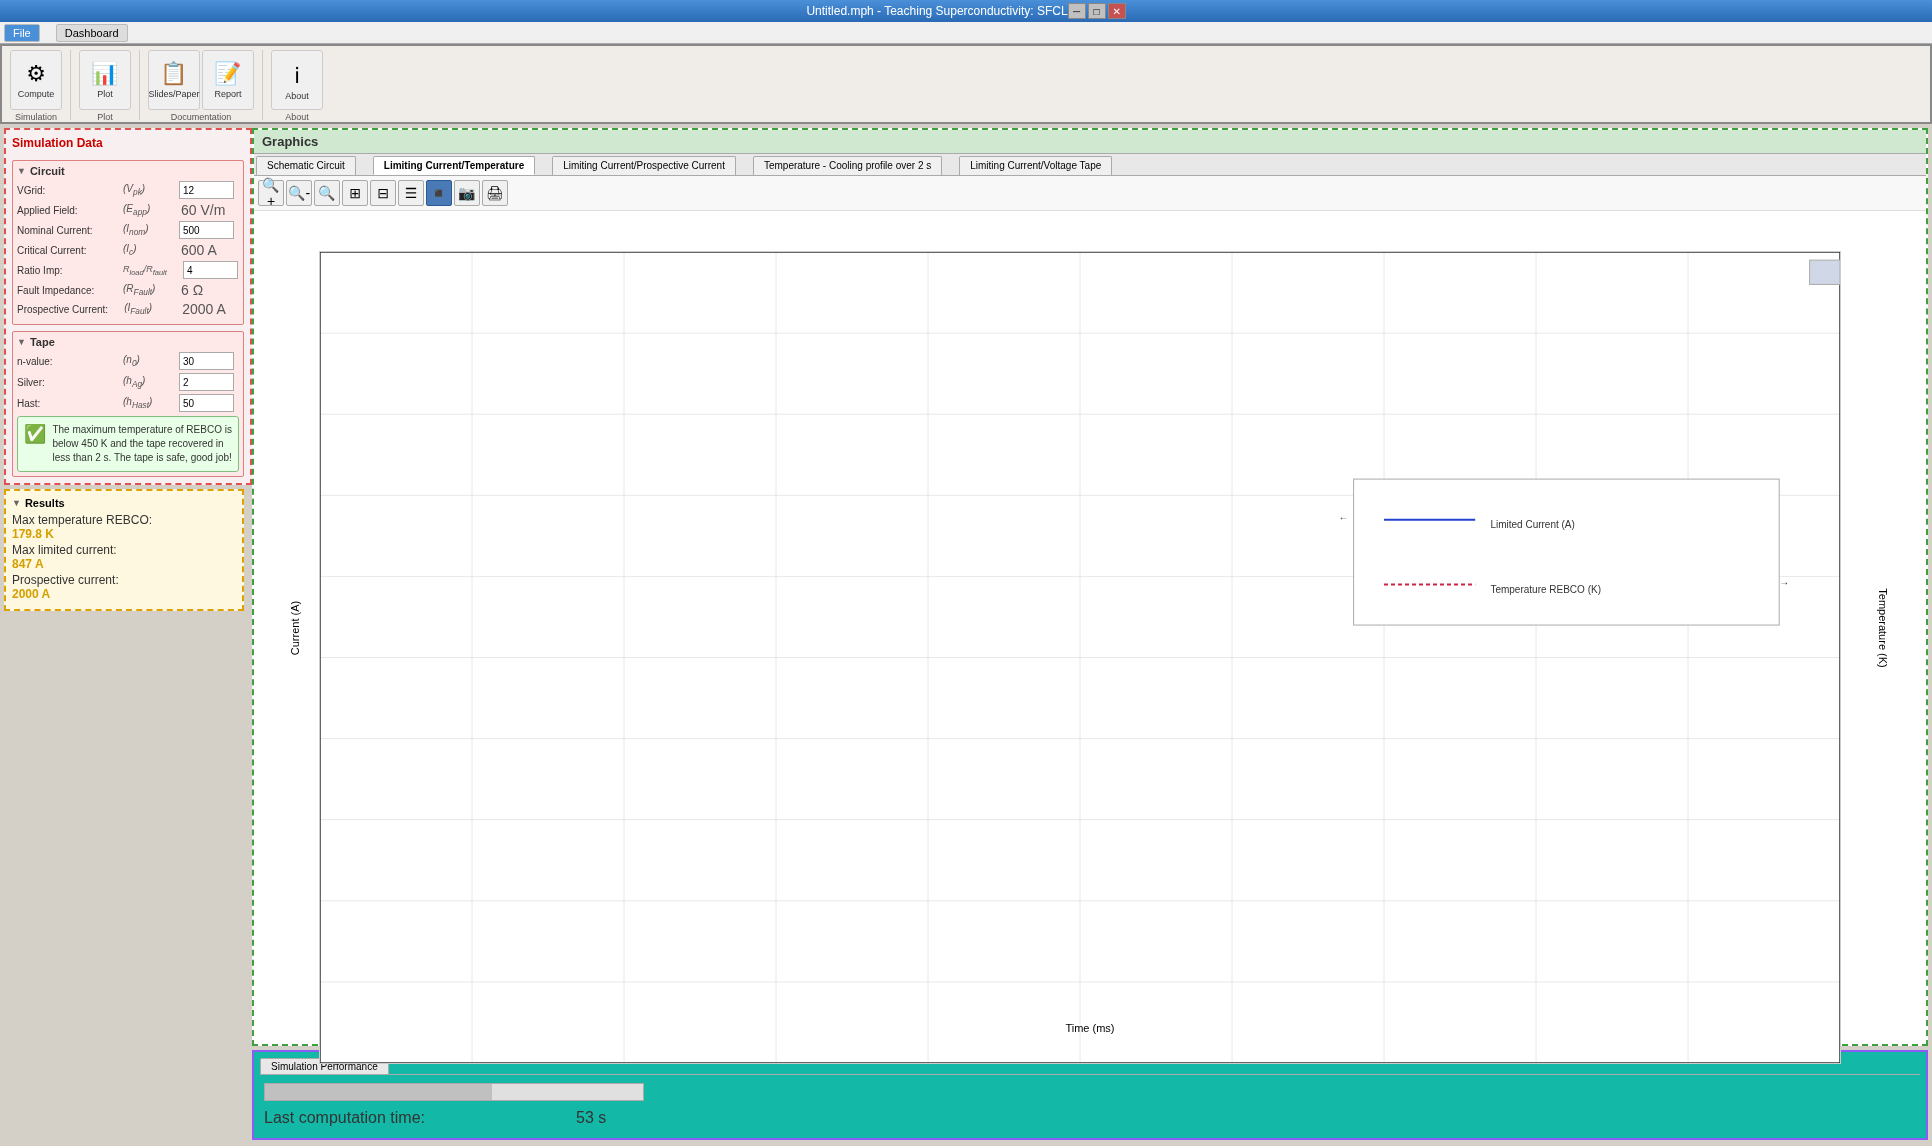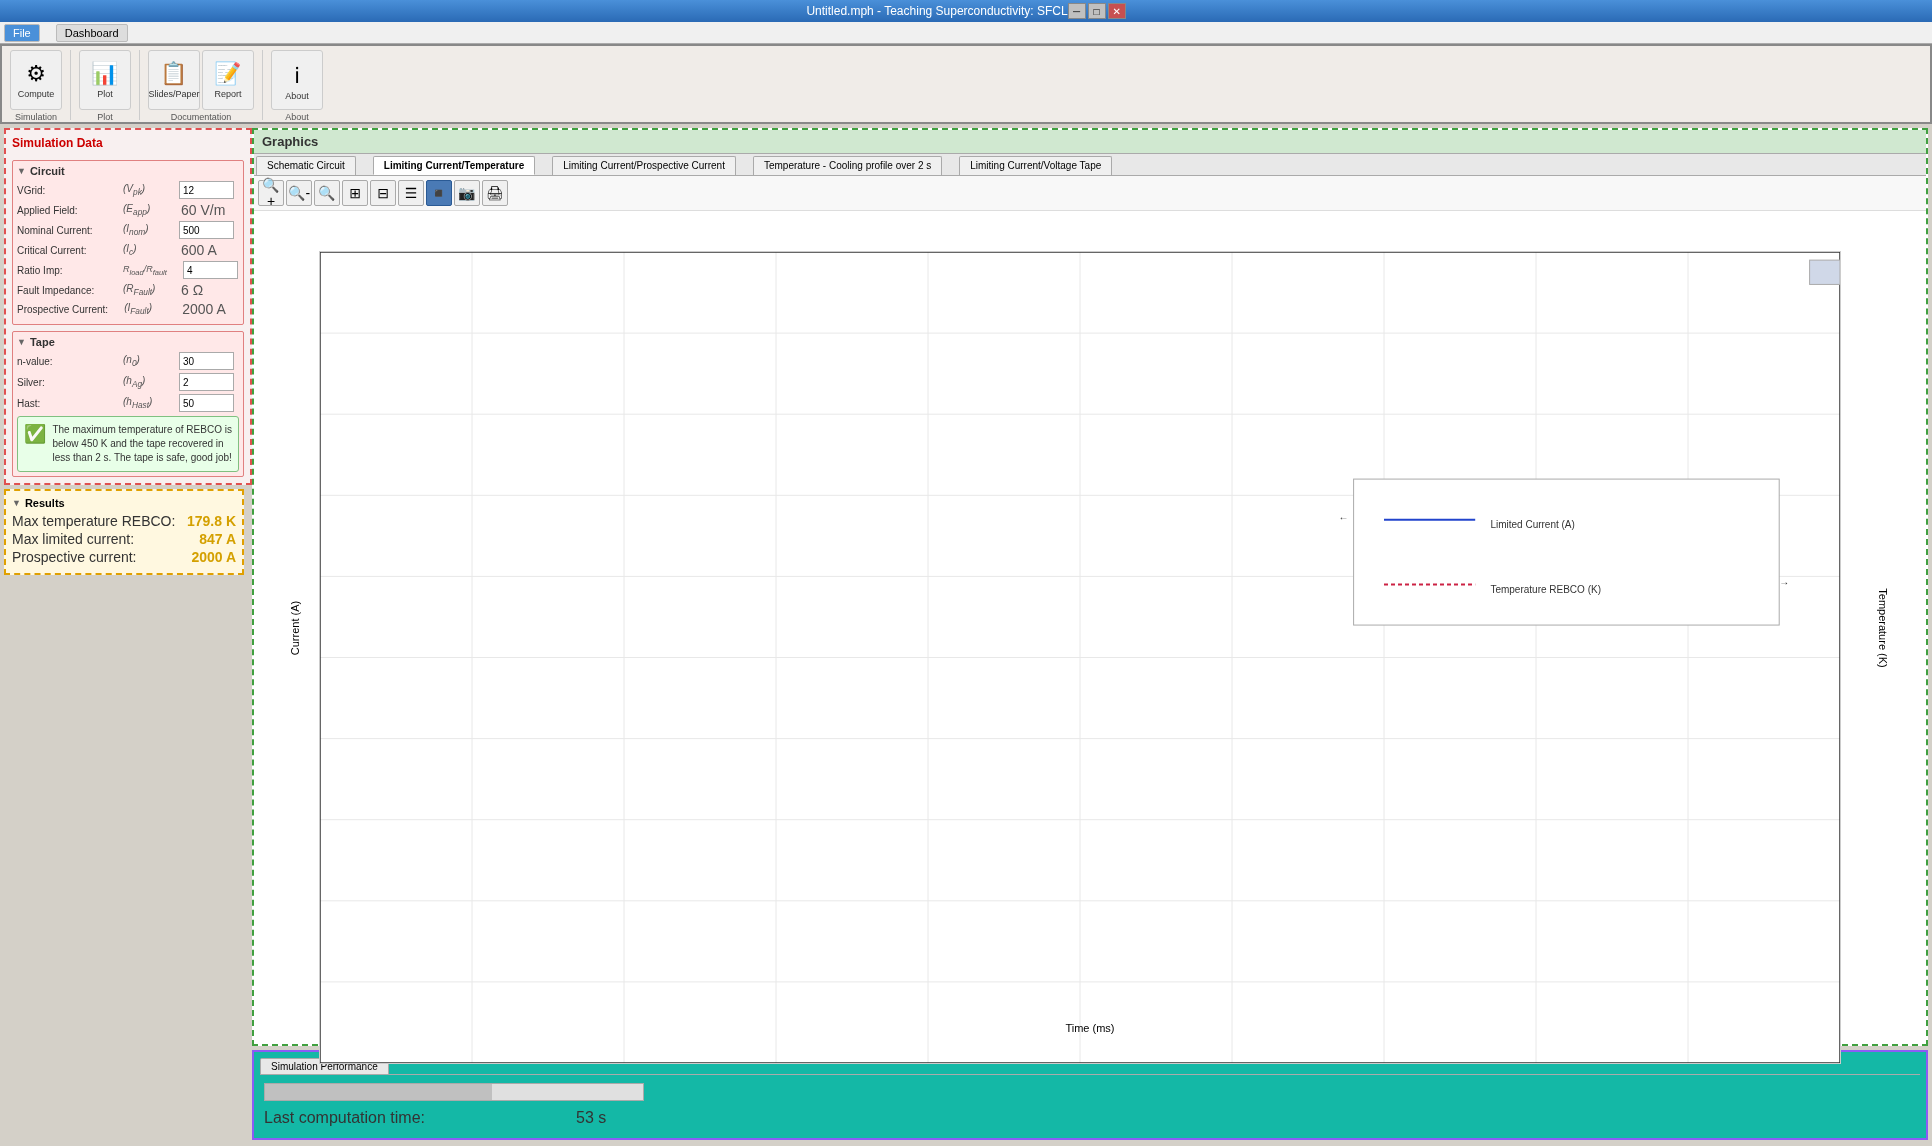--- a/index.html
+++ b/index.html
@@ -169,21 +169,22 @@
       font-size: 11px;
       margin-bottom: 4px;
       display: flex;
       align-items: center;
       gap: 4px;
     }
     .result-row {
       display: flex;
       justify-content: space-between;
       margin-bottom: 2px;
-      font-size: 14px;
+      font-size: 12px;
+      flex-direction: column;
     }
     .result-label { color: #333; }
     .result-value { color: #d4a000; font-weight: bold; }
 
     
     .right-panel {
       flex: 1;
       display: flex;
       flex-direction: column;
       padding: 4px;

